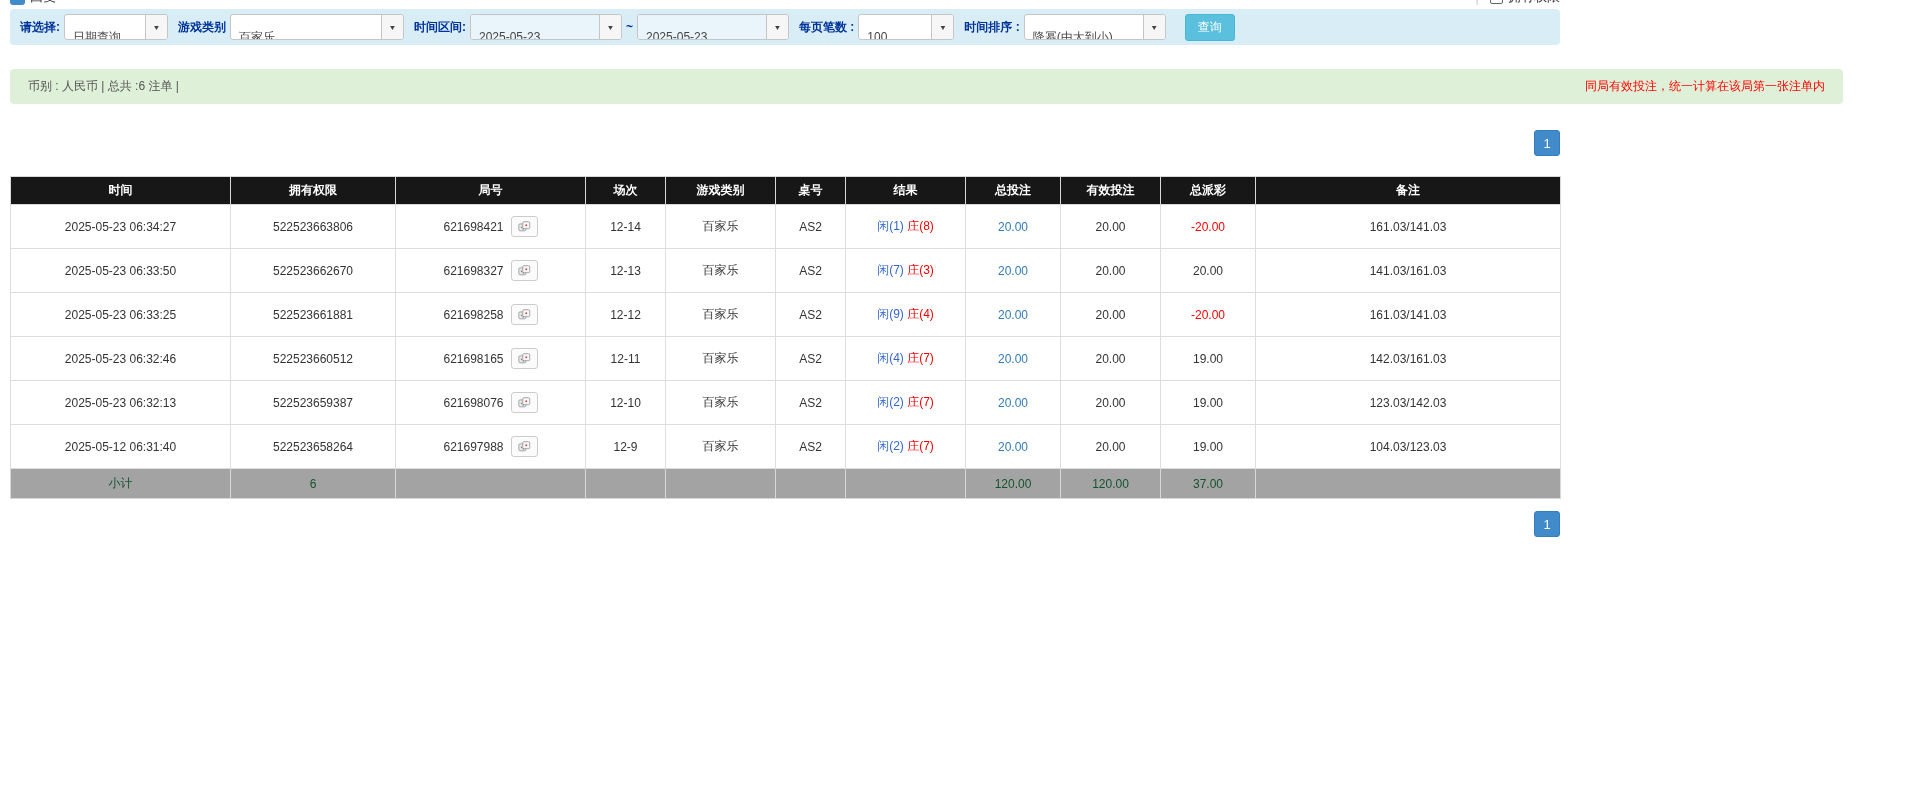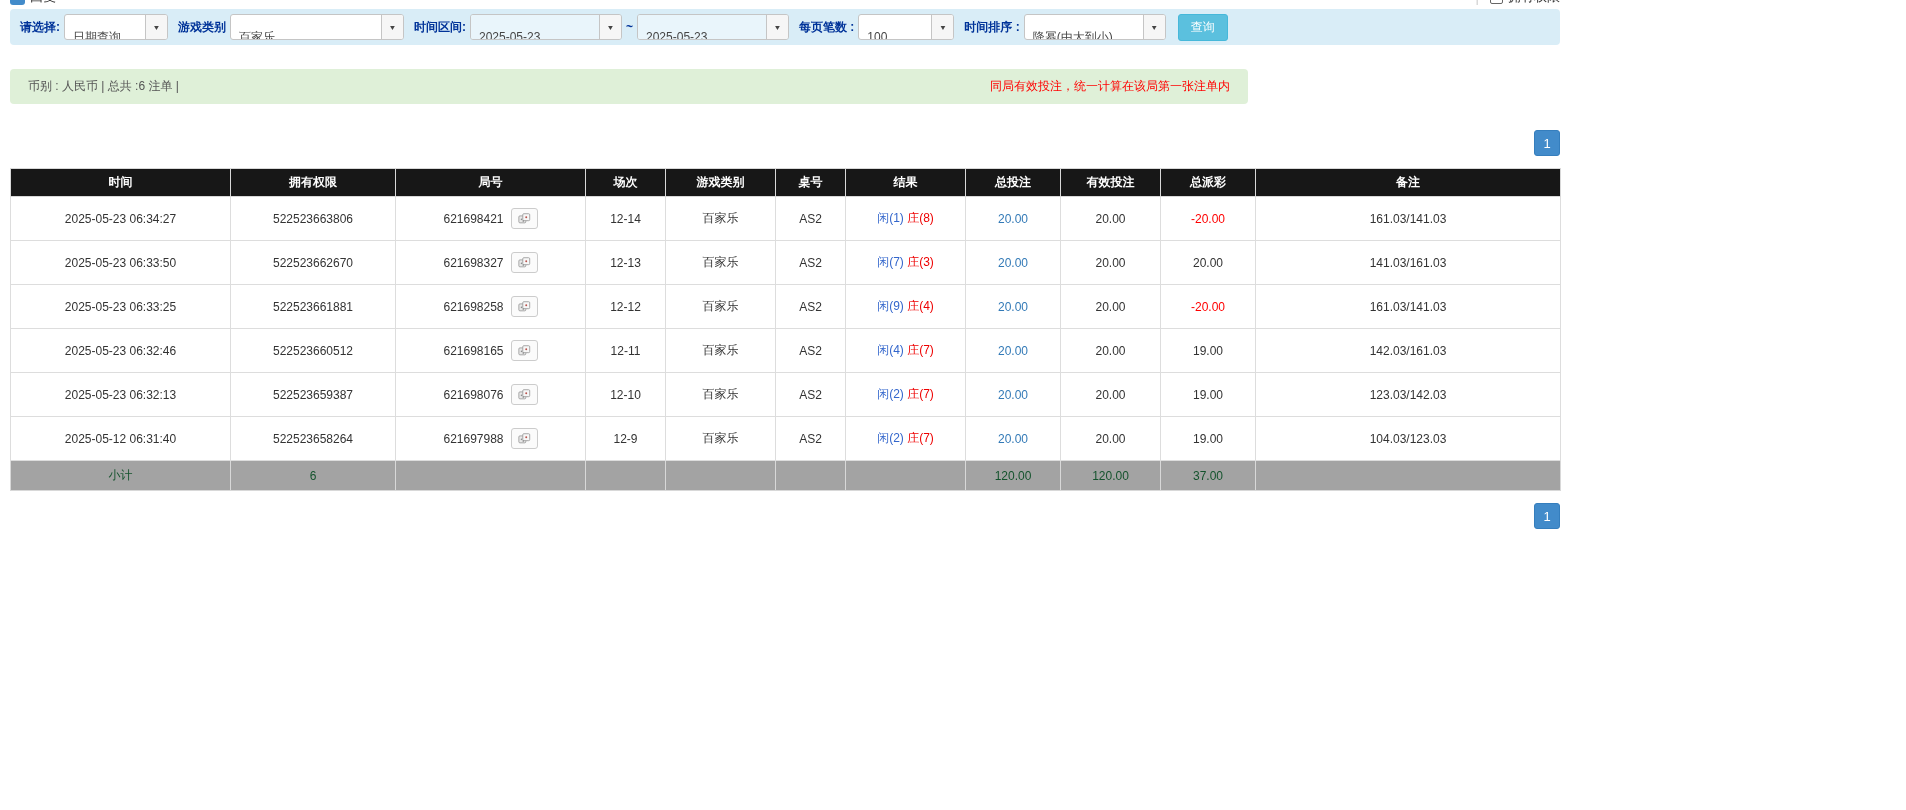--- a/index.html
+++ b/index.html
@@ -60,48 +60,48 @@
   .combo.light .combo-value { background: #e9f5fb; }
   .combo-btn {
     width: 22px; border-left: 1px solid #c5c5c5; background: #f6f6f6;
     display: flex; align-items: center; justify-content: center; cursor: pointer;
   }
   .caret { font-size: 8px; color: #444; transform: scaleY(0.9); }
   .w80 { width: 80px; } .w150 { width: 150px; } .w128 { width: 128px; }
   .w72 { width: 72px; } .w118 { width: 118px; }
   .tilde { color: #003399; font-weight: bold; }
   .search-btn {
-    height: 27px; padding: 0 12px; margin-left: 8px;
+    height: 27px; padding: 0 12px; margin-left: 15px;
     background: #5bc0de; border: 1px solid #46b8da; border-radius: 3px;
     color: #fff; font-size: 12px; cursor: pointer;
   }
 
   
   .summary-bar {
-    width: 1238px; margin-top: 24px; background: #dff0d8; border-radius: 4px;
+    width: 1833px; margin-top: 24px; background: #dff0d8; border-radius: 4px;
     display: flex; justify-content: space-between; align-items: center;
     padding: 9px 18px; font-size: 12px;
   }
   .summary-left { color: #555; }
   .summary-right { color: #ff0000; }
 
   
   .pager { width: 1550px; text-align: right; }
   .pager.top { margin-top: 26px; }
   .pager.bottom { margin-top: 12px; }
   .page-btn {
     min-width: 26px; height: 26px; padding: 0 8px;
     background: #428bca; border: 1px solid #357ebd; border-radius: 3px;
     color: #fff; font-size: 13px; cursor: pointer;
   }
 
   
   table.records {
     width: 1550px; border-collapse: collapse; table-layout: fixed;
-    margin-top: 12px; font-size: 12px;
+    margin-top: 20px; font-size: 12px;
   }
   table.records th {
     background: #171717; color: #fff; font-weight: bold;
     height: 28px; border: 1px solid #d8d8d8; text-align: center; padding: 0 4px;
   }
   table.records td {
     border: 1px solid #ddd; height: 44px; text-align: center;
     color: #333; padding: 0 4px; background: #fff;
   }
   tr.footer-row td {

